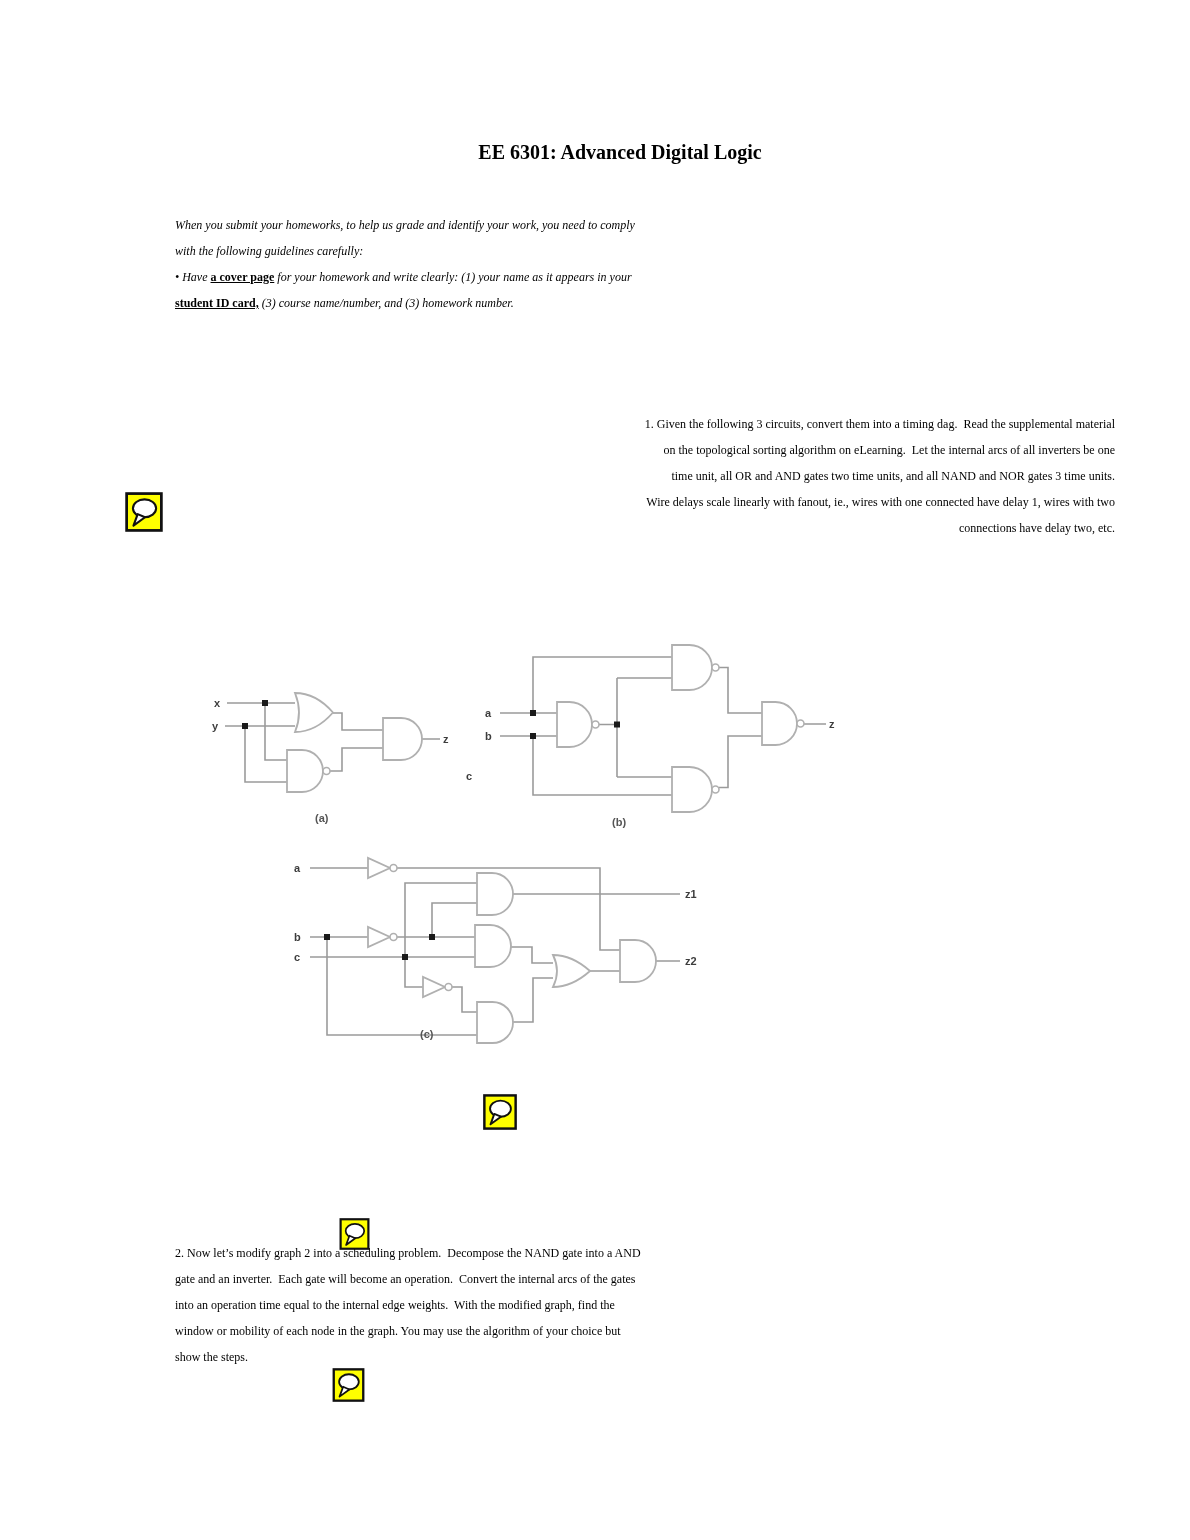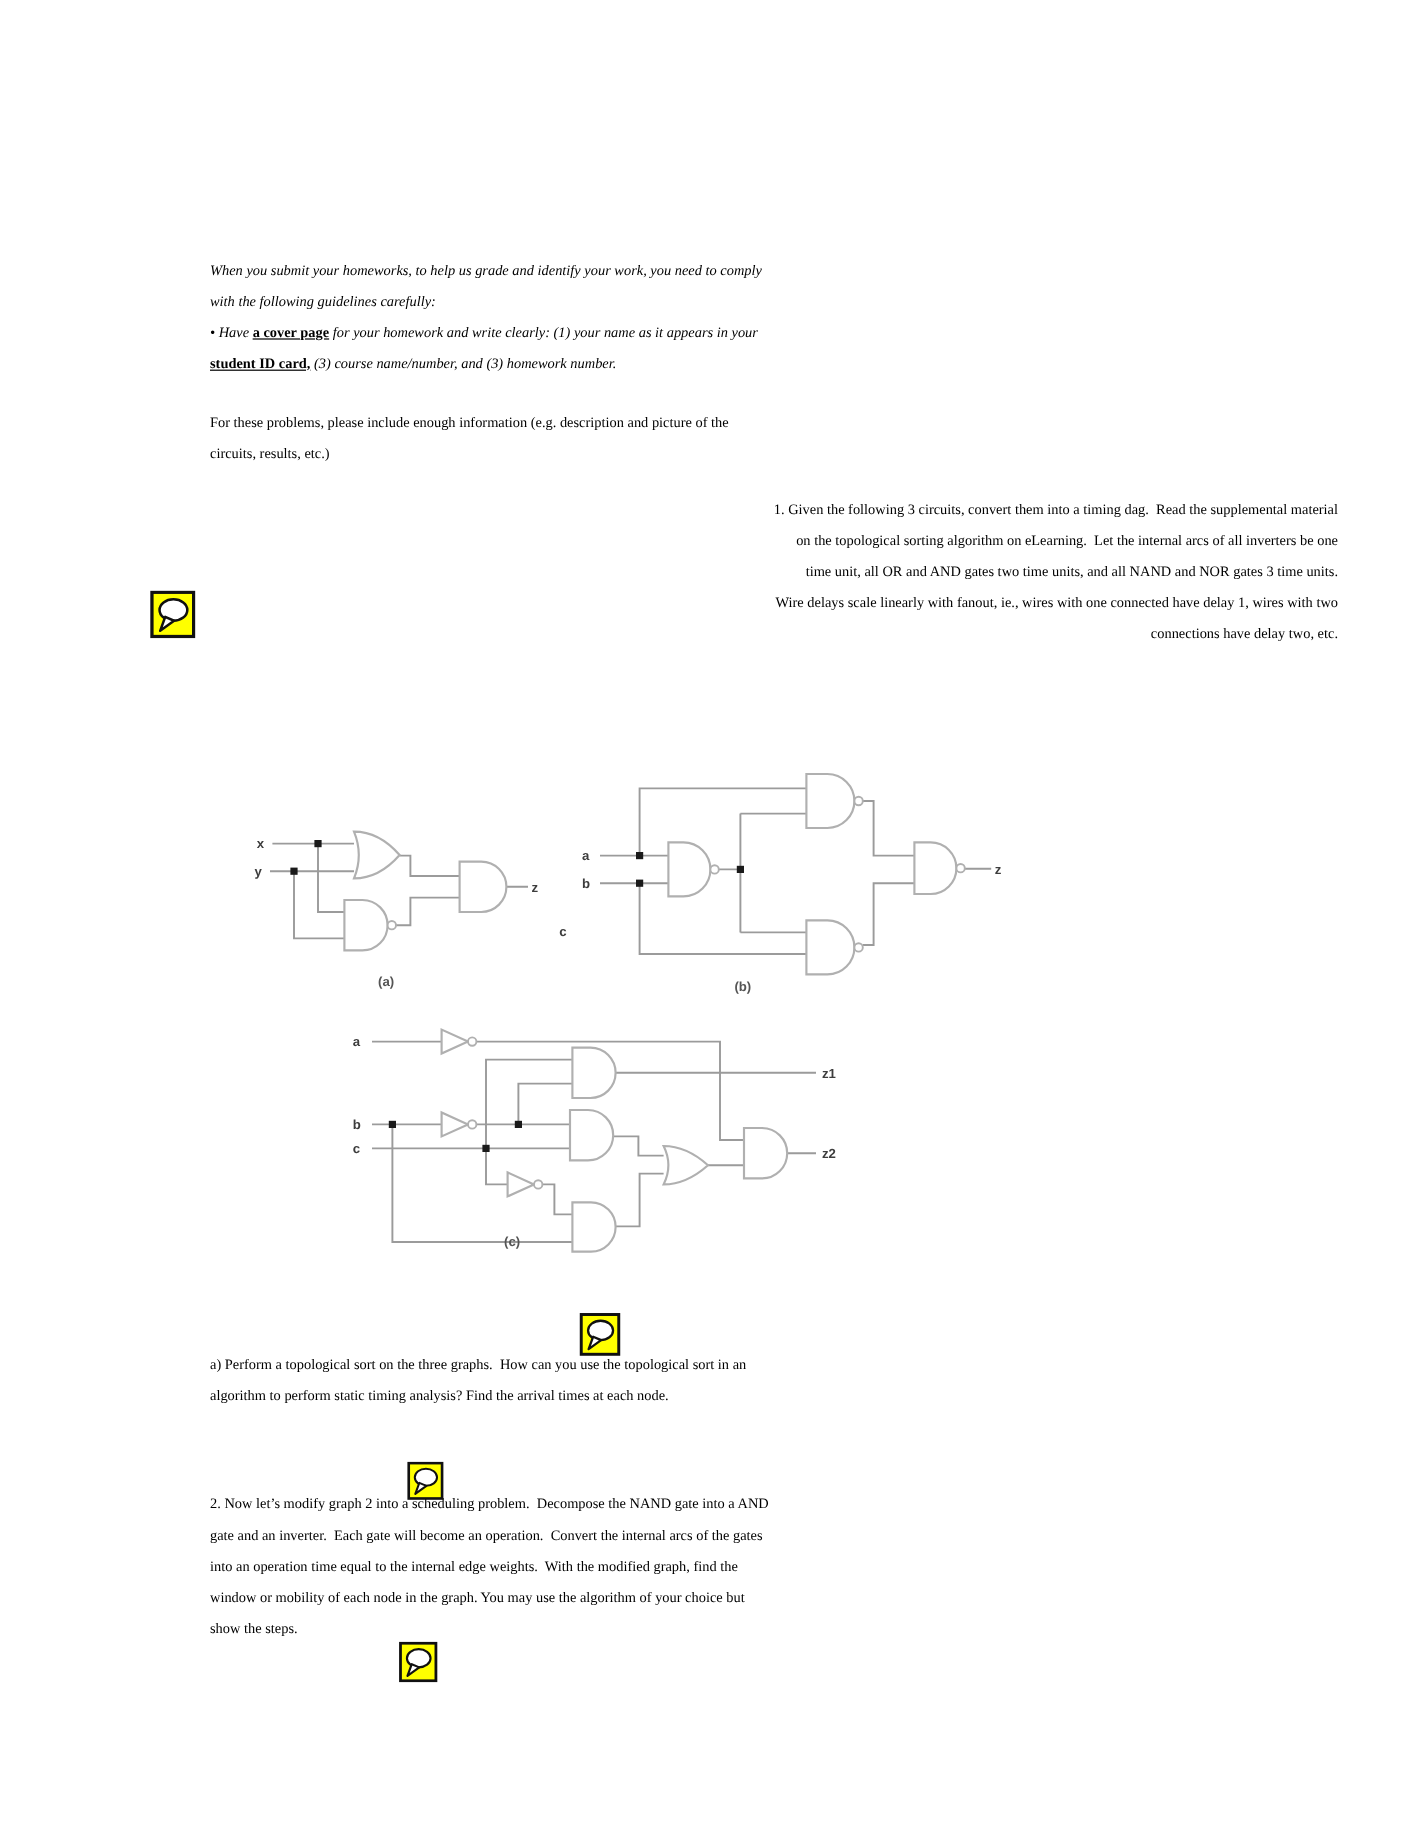--- a/index.html
+++ b/index.html
@@ -37,28 +37,27 @@
   .bub{fill:#ffffff;stroke:#b0b0b0;stroke-width:1.6;}
   .dot{fill:#1a1a1a;}
   .lbl{font-family:"Liberation Sans",sans-serif;font-weight:bold;font-size:11px;fill:#3d3d3d;}
   .cap{font-family:"Liberation Sans",sans-serif;font-weight:bold;font-size:11px;fill:#555;}
 </style>
 </head>
 <body>
 
 <div class="page">
 
+  <div class="title">EE 6301: Advanced Digital Logic</div>
 
   <div class="para guidelines"><span class="it">When you submit your homeworks, to help us grade and identify your work, you need to comply
 with the following guidelines carefully:</span>
 <span class="it">• Have </span><span class="b">a cover page</span><span class="it"> for your homework and write clearly: (1) your name as it appears in your
 </span><span class="b">student ID card,</span><span class="it"> (3) course name/number, and (3) homework number.</span></div>
 
-  <div class="para note">For these problems, please include enough information (e.g. description and picture of the
-circuits, results, etc.)</div>
 
   <div class="para p1">1. Given the following 3 circuits, convert them into a timing dag.  Read the supplemental material
 on the topological sorting algorithm on eLearning.  Let the internal arcs of all inverters be one
 time unit, all OR and AND gates two time units, and all NAND and NOR gates 3 time units.
 Wire delays scale linearly with fanout, ie., wires with one connected have delay 1, wires with two
 connections have delay two, etc.</div>
 
   <svg class="circuit circ-a" width="270" height="180" viewBox="0 0 270 180">
     <path class="wire" d="M27 48 H95 M25 71 H95 M65 48 V105 H87 M45 71 V127 H87
          M133 58 H142 V75 H183 M130 116 H142 V93 H183 M222 84 H240"></path>
@@ -124,22 +123,20 @@
     <rect class="dot" x="149" y="84" width="6" height="6"></rect>
     <rect class="dot" x="122" y="104" width="6" height="6"></rect>
     <text class="lbl" x="14" y="22">a</text>
     <text class="lbl" x="14" y="91">b</text>
     <text class="lbl" x="14" y="111">c</text>
     <text class="lbl" x="405" y="48">z1</text>
     <text class="lbl" x="405" y="115">z2</text>
     <text class="cap" x="140" y="188">(c)</text>
   </svg>
 
-  <div class="para pa">a) Perform a topological sort on the three graphs.  How can you use the topological sort in an
-algorithm to perform static timing analysis? Find the arrival times at each node.</div>
   <div class="para p2">2. Now let’s modify graph 2 into a scheduling problem.  Decompose the NAND gate into a AND
 gate and an inverter.  Each gate will become an operation.  Convert the internal arcs of the gates
 into an operation time equal to the internal edge weights.  With the modified graph, find the
 window or mobility of each node in the graph. You may use the algorithm of your choice but
 show the steps.</div>
 
   <svg class="cicon cicon-1" viewBox="0 0 36 38">
     <rect x="1.5" y="1.5" width="33" height="35" fill="#ffff00" stroke="#111" stroke-width="2.6"></rect>
     <ellipse cx="18.5" cy="15.5" rx="11" ry="8.5" fill="#fff" stroke="#111" stroke-width="2"></ellipse>
     <path d="M12 21 L8 32 L19 24 Z" fill="#fff" stroke="#111" stroke-width="2" stroke-linejoin="round"></path>

